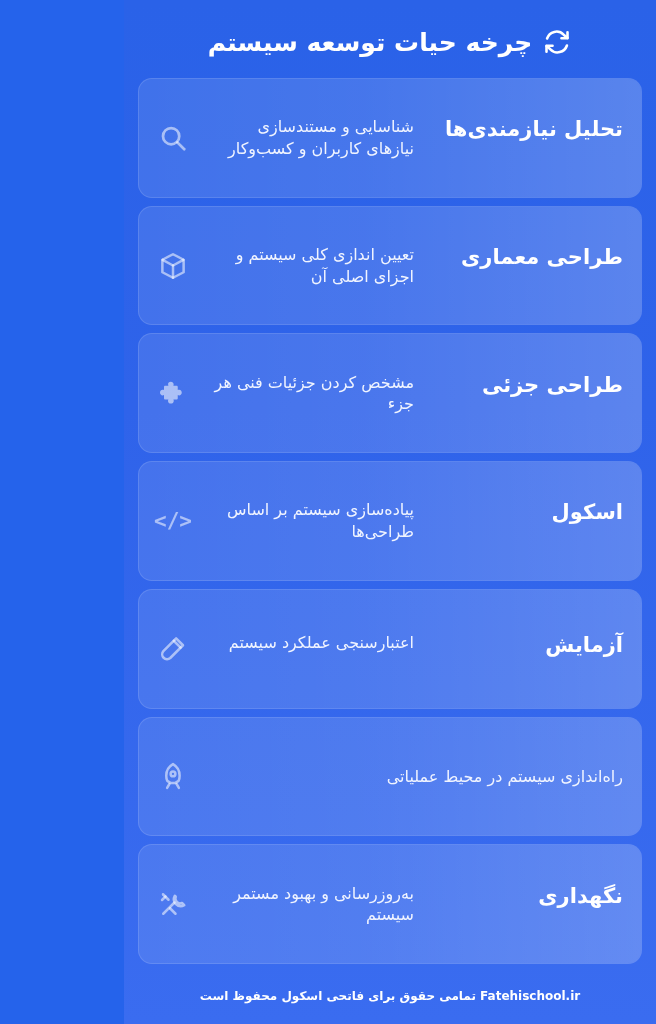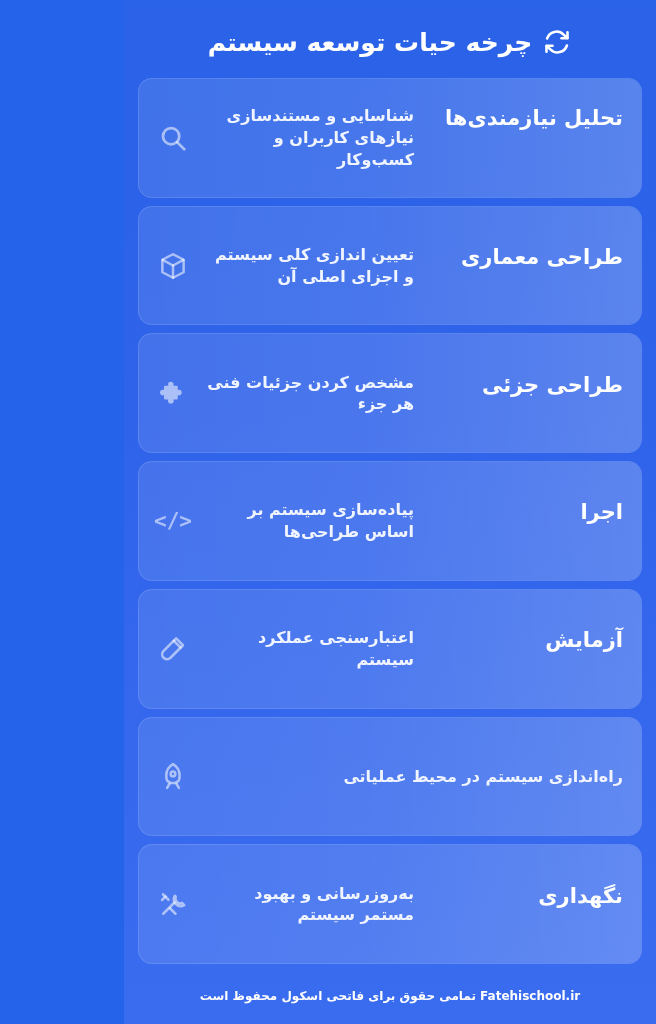--- a/index.html
+++ b/index.html
@@ -91,21 +91,21 @@
     font-size: 21px;
     font-weight: bold;
     color: #ffffff;
     line-height: 1.25;
     margin-bottom: 7px;
     width: 100%;
     text-align: right;
   }
   .step-desc {
     font-size: 16px;
-    font-weight: bold;
+    font-weight: normal;
     color: #f0f4ff;
     line-height: 1.35;
     width: 100%;
     text-align: right;
   }
   .step-icon {
     position: relative;
     flex: 0 0 40px;
     width: 40px;
     height: 40px;
@@ -198,21 +198,21 @@
         <div class="step-title">طراحی جزئی</div>
         <div class="step-desc">مشخص کردن جزئیات فنی هر جزء</div>
       </div>
     </div>
 
     <div class="step">
       <div class="step-icon">
         <span class="code-icon">&lt;/&gt;</span>
       </div>
       <div class="step-texts">
-        <div class="step-title">اجرا</div>
+        <div class="step-title">اسکول</div>
         <div class="step-desc">پیاده‌سازی سیستم بر اساس طراحی‌ها</div>
       </div>
     </div>
 
     <div class="step">
       <div class="step-icon">
         <svg width="30" height="30" viewBox="0 0 24 24" fill="none" stroke="currentColor" stroke-width="2" stroke-linecap="round" stroke-linejoin="round">
           <path d="M14.5 3.5 20 9 9.8 19.2a3.9 3.9 0 0 1-5.5-5.5z"></path>
           <line x1="12.6" y1="5.4" x2="18.1" y2="10.9"></line>
         </svg>

